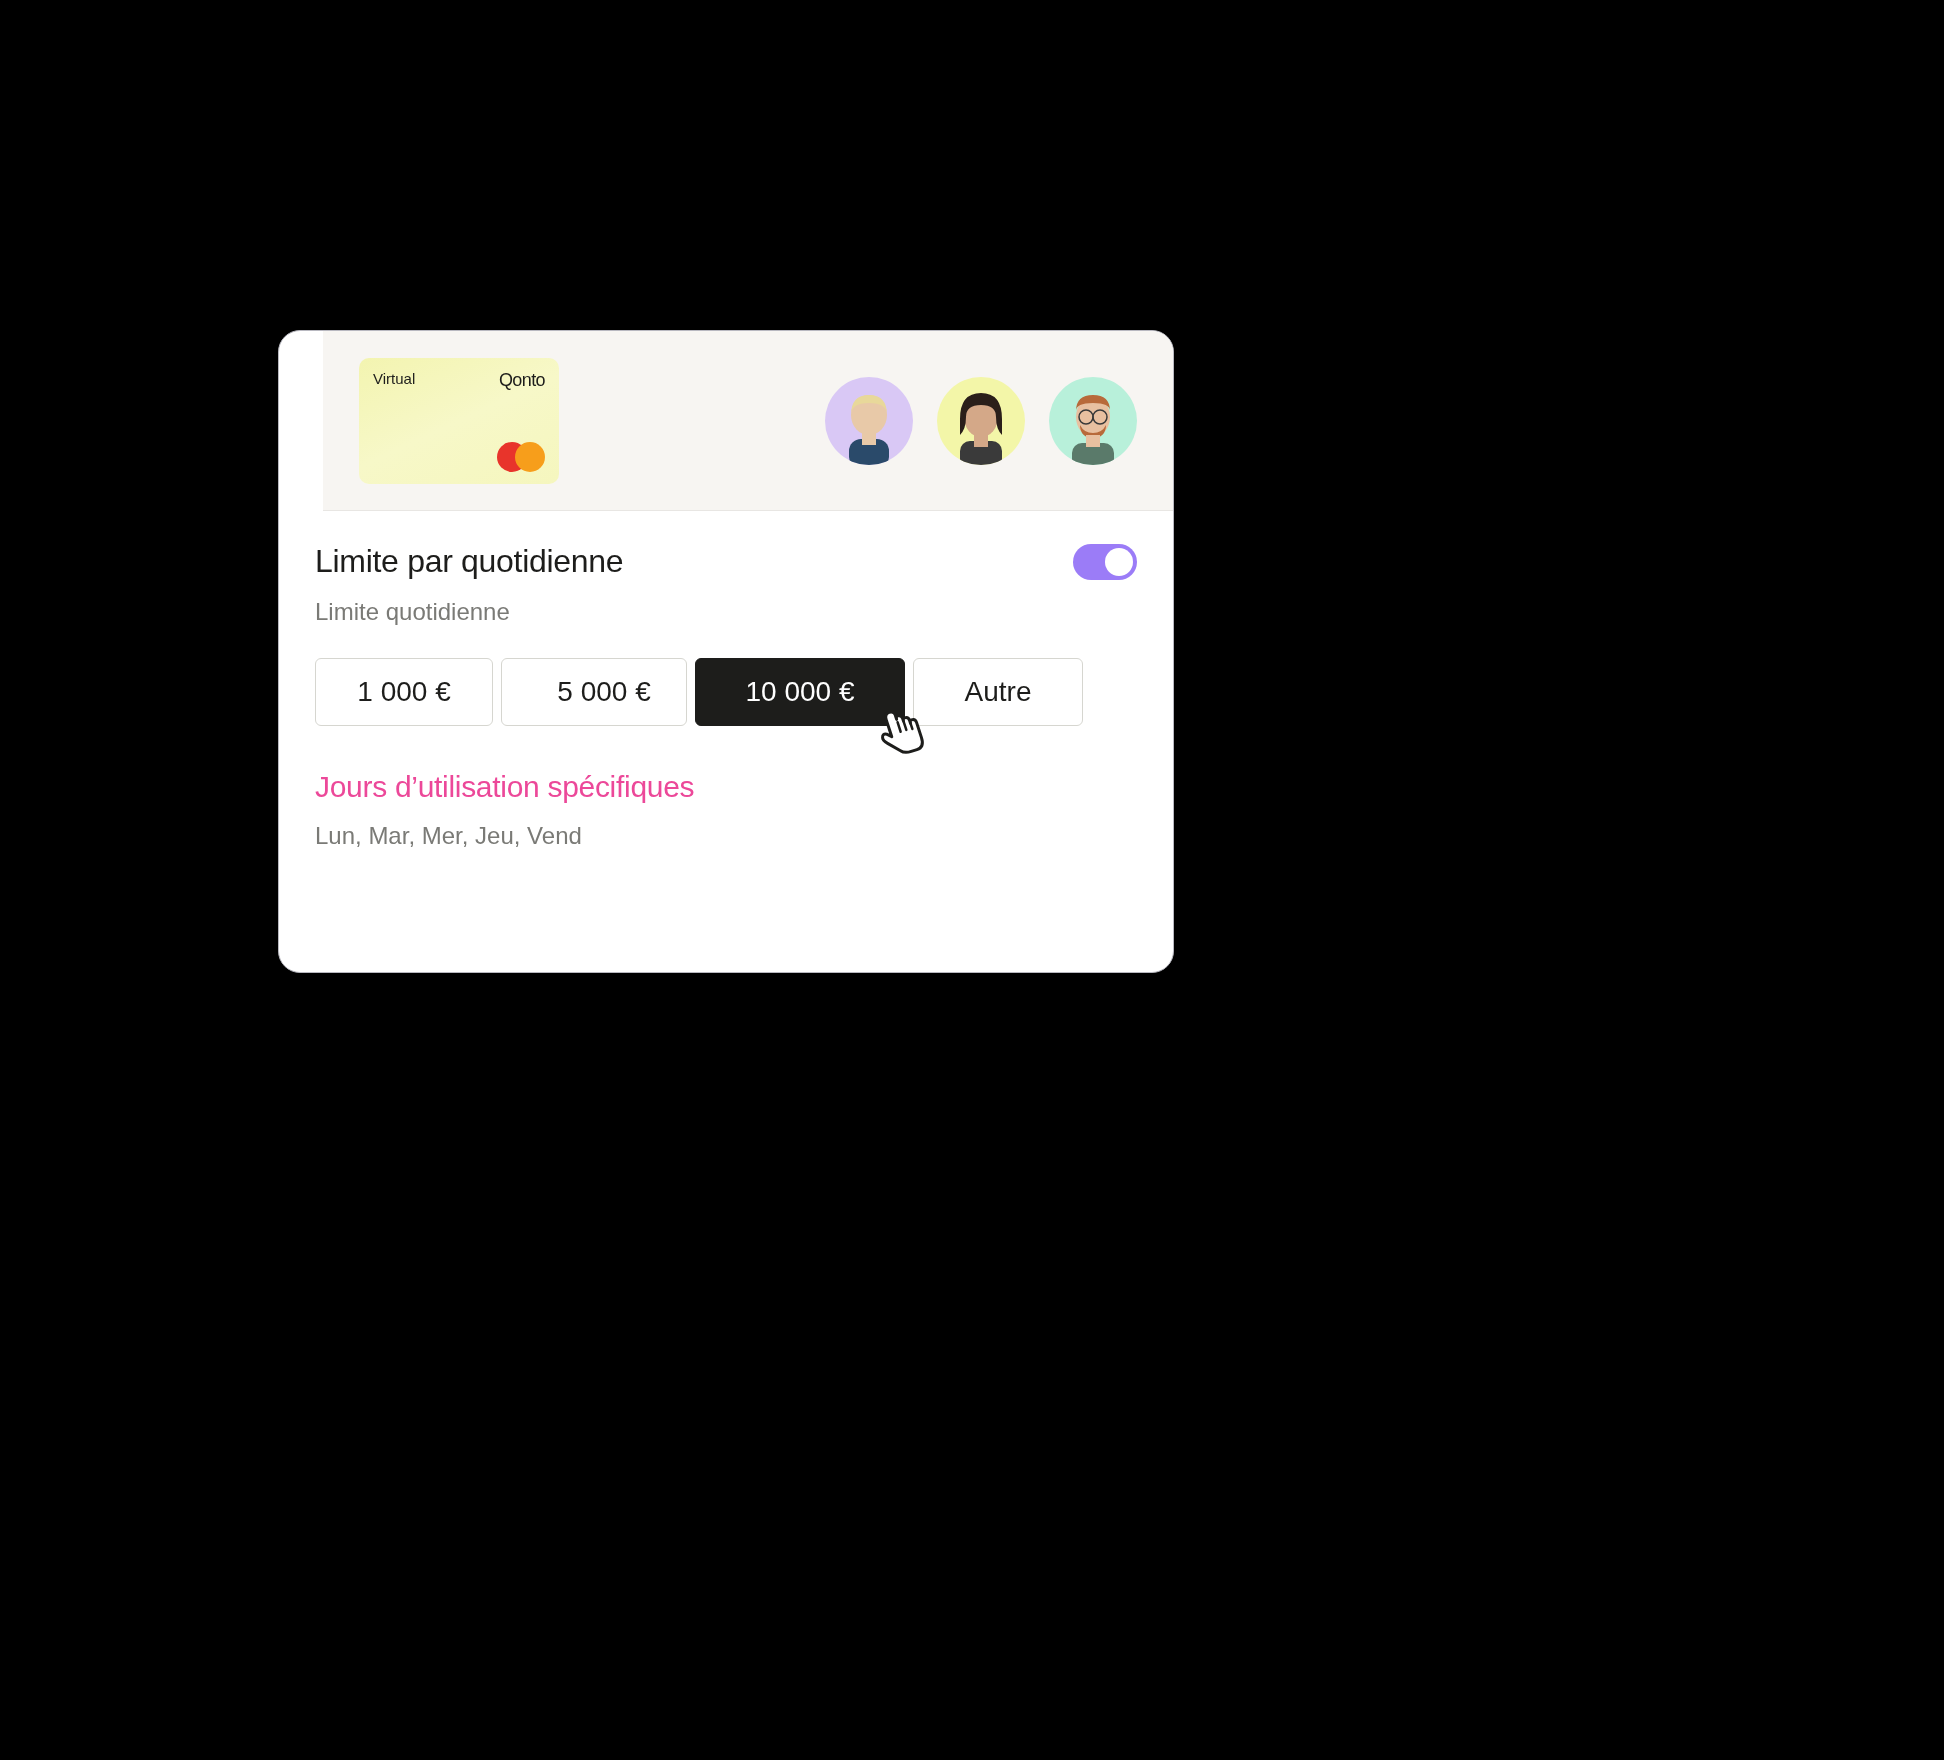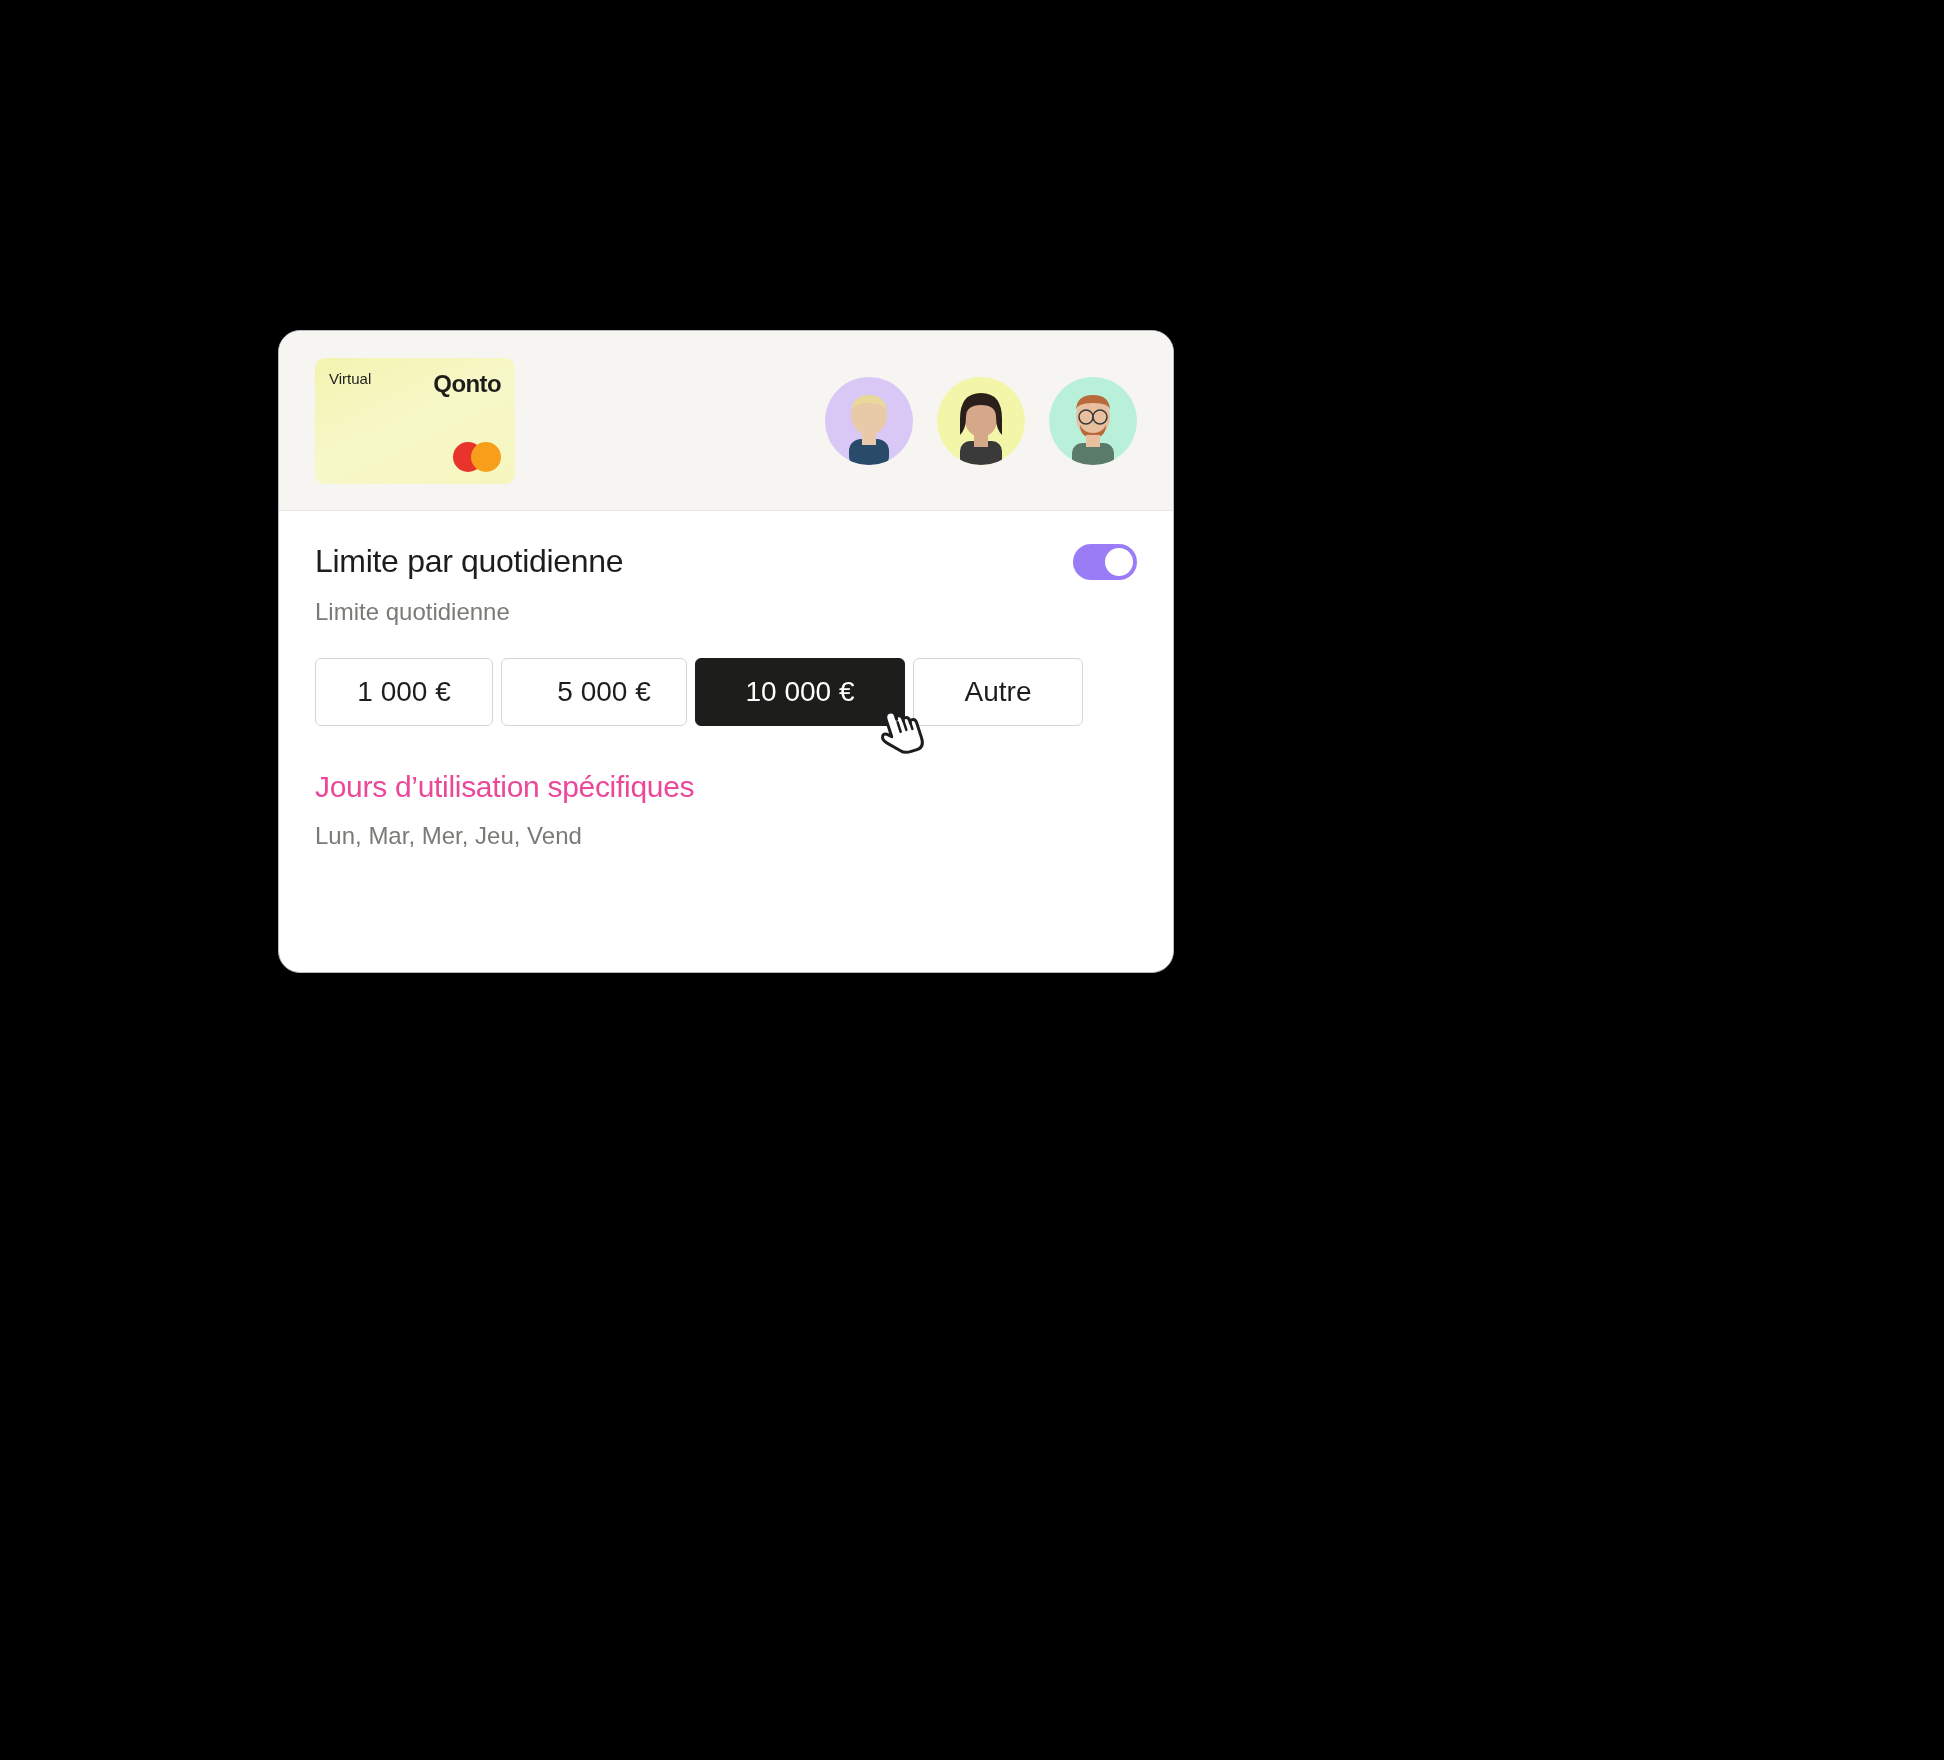--- a/index.html
+++ b/index.html
@@ -22,40 +22,41 @@
       overflow: hidden;
     }
     .panel-header {
       height: 180px;
       background: #f7f5f2;
       border-bottom: 1px solid #e8e6e3;
       display: flex;
       align-items: center;
       justify-content: space-between;
       padding: 0 36px;
+      margin-left: 44px;
     }
     .card {
       width: 200px;
       height: 126px;
       background: linear-gradient(155deg, #f3f4b0 0%, #f7f8c8 50%, #f5f6be 100%);
       border-radius: 10px;
       position: relative;
       padding: 12px 14px;
     }
     .card-type {
       font-size: 15px;
       color: #1d1d1b;
       font-weight: 500;
     }
     .card-brand {
       position: absolute;
       top: 12px;
       right: 14px;
-      font-size: 24px;
-      font-weight: 700;
+      font-size: 18px;
+      font-weight: 400;
       letter-spacing: -0.6px;
       color: #1d1d1b;
     }
     .mc-logo {
       position: absolute;
       bottom: 12px;
       right: 14px;
       width: 48px;
       height: 30px;
     }

